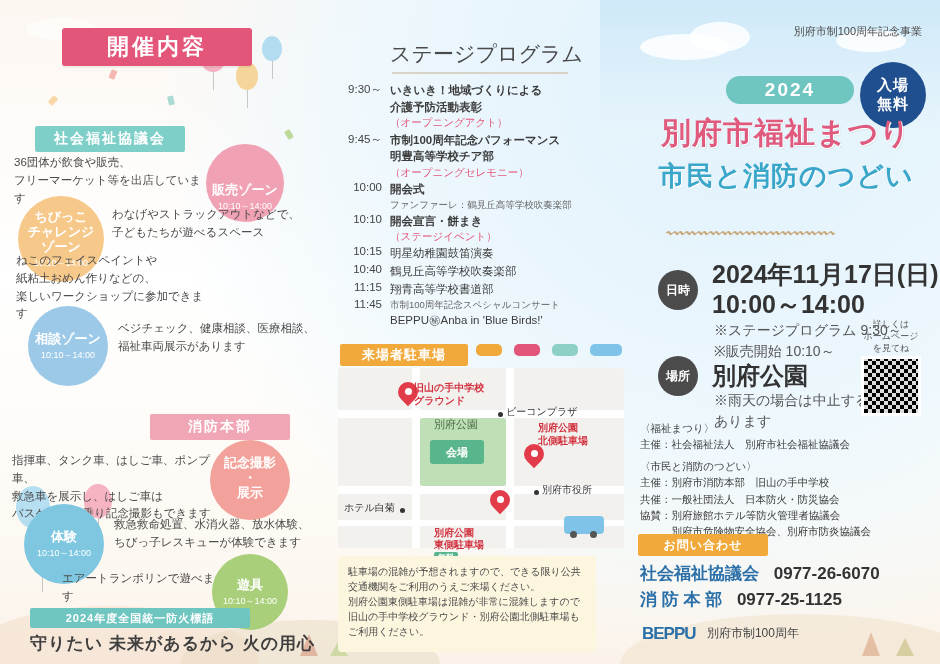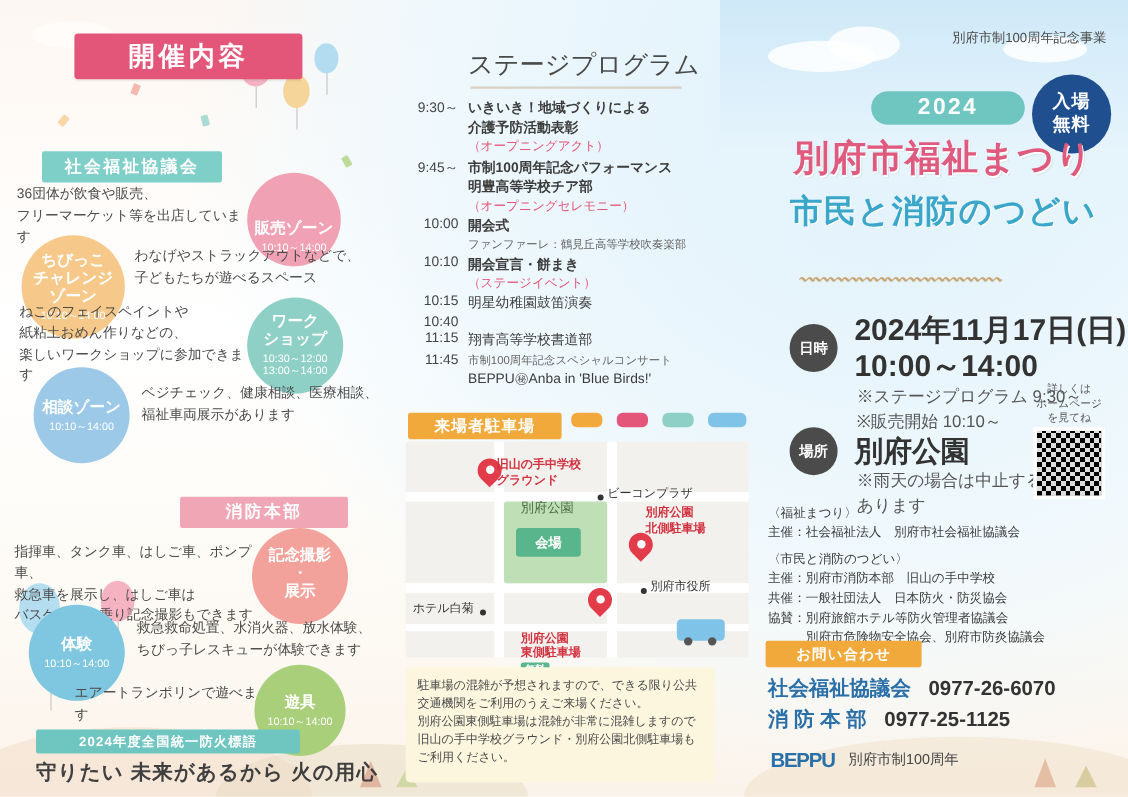--- a/index.html
+++ b/index.html
@@ -278,26 +278,20 @@
     <div class="zone-badge" style="left:18px;top:196px;width:86px;height:86px;background:#f6c98a;">
       <span class="zname" style="white-space:pre-line;">ちびっこ
 チャレンジ
 ゾーン</span>
       <span class="ztime" style="white-space:pre-line;">10:10～14:00</span>
     </div>
 
     <div class="blurb" style="left:112px;top:206px;width:200px;white-space:pre-line;">わなげやストラックアウトなどで、
 子どもたちが遊べるスペース</div>
 
-    <div class="zone-badge" style="left:206px;top:248px;width:80px;height:80px;background:#8fd0c6;">
-      <span class="zname" style="white-space:pre-line;">ワーク
-ショップ</span>
-      <span class="ztime" style="white-space:pre-line;">10:30～12:00
-13:00～14:00</span>
-    </div>
 
     <div class="blurb" style="left:16px;top:252px;width:188px;white-space:pre-line;">ねこのフェイスペイントや
 紙粘土おめん作りなどの、
 楽しいワークショップに参加できます</div>
 
     <div class="zone-badge" style="left:28px;top:306px;width:80px;height:80px;background:#9cc9e8;">
       <span class="zname" style="white-space:pre-line;">相談ゾーン</span>
       <span class="ztime" style="white-space:pre-line;">10:10～14:00</span>
     </div>
 
@@ -372,20 +366,23 @@
           </div>
         </div>
         <div class="prog-row">
           <div class="prog-time">10:15</div>
           <div class="prog-body">
             <div style="white-space: pre-line;">明星幼稚園鼓笛演奏</div>
           </div>
         </div>
         <div class="prog-row">
           <div class="prog-time">10:40</div>
+          <div class="prog-body">
+            <div style="white-space: pre-line;">鶴見丘高等学校吹奏楽部</div>
+          </div>
         </div>
         <div class="prog-row">
           <div class="prog-time">11:15</div>
           <div class="prog-body">
             <div style="white-space: pre-line;">翔青高等学校書道部</div>
           </div>
         </div>
         <div class="prog-row">
           <div class="prog-time">11:45</div>
           <div class="prog-body">

